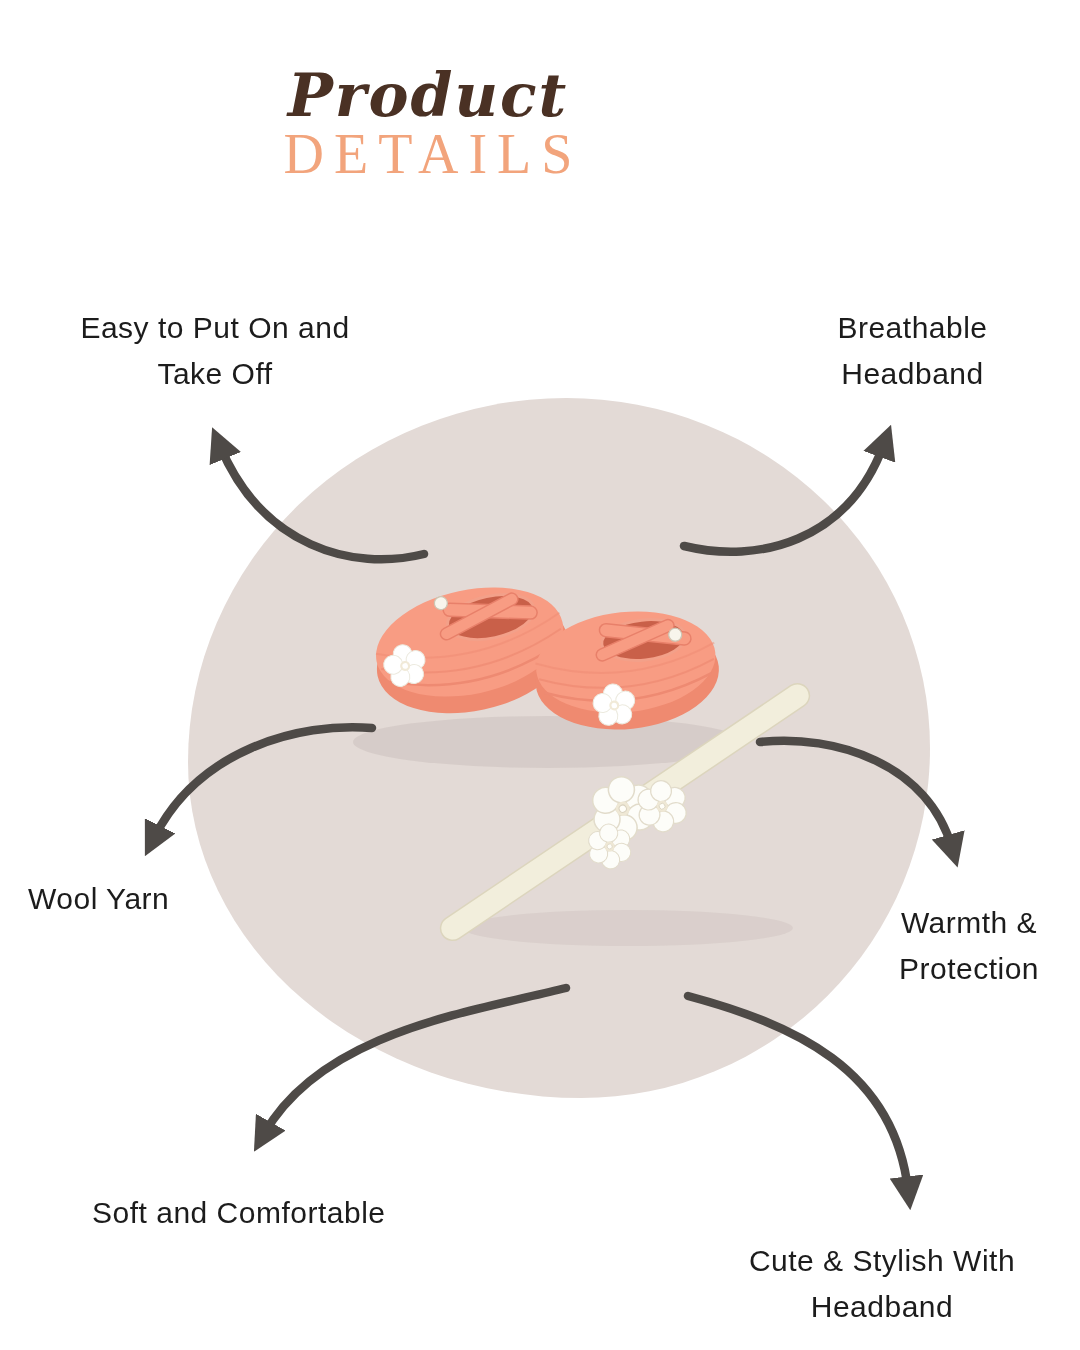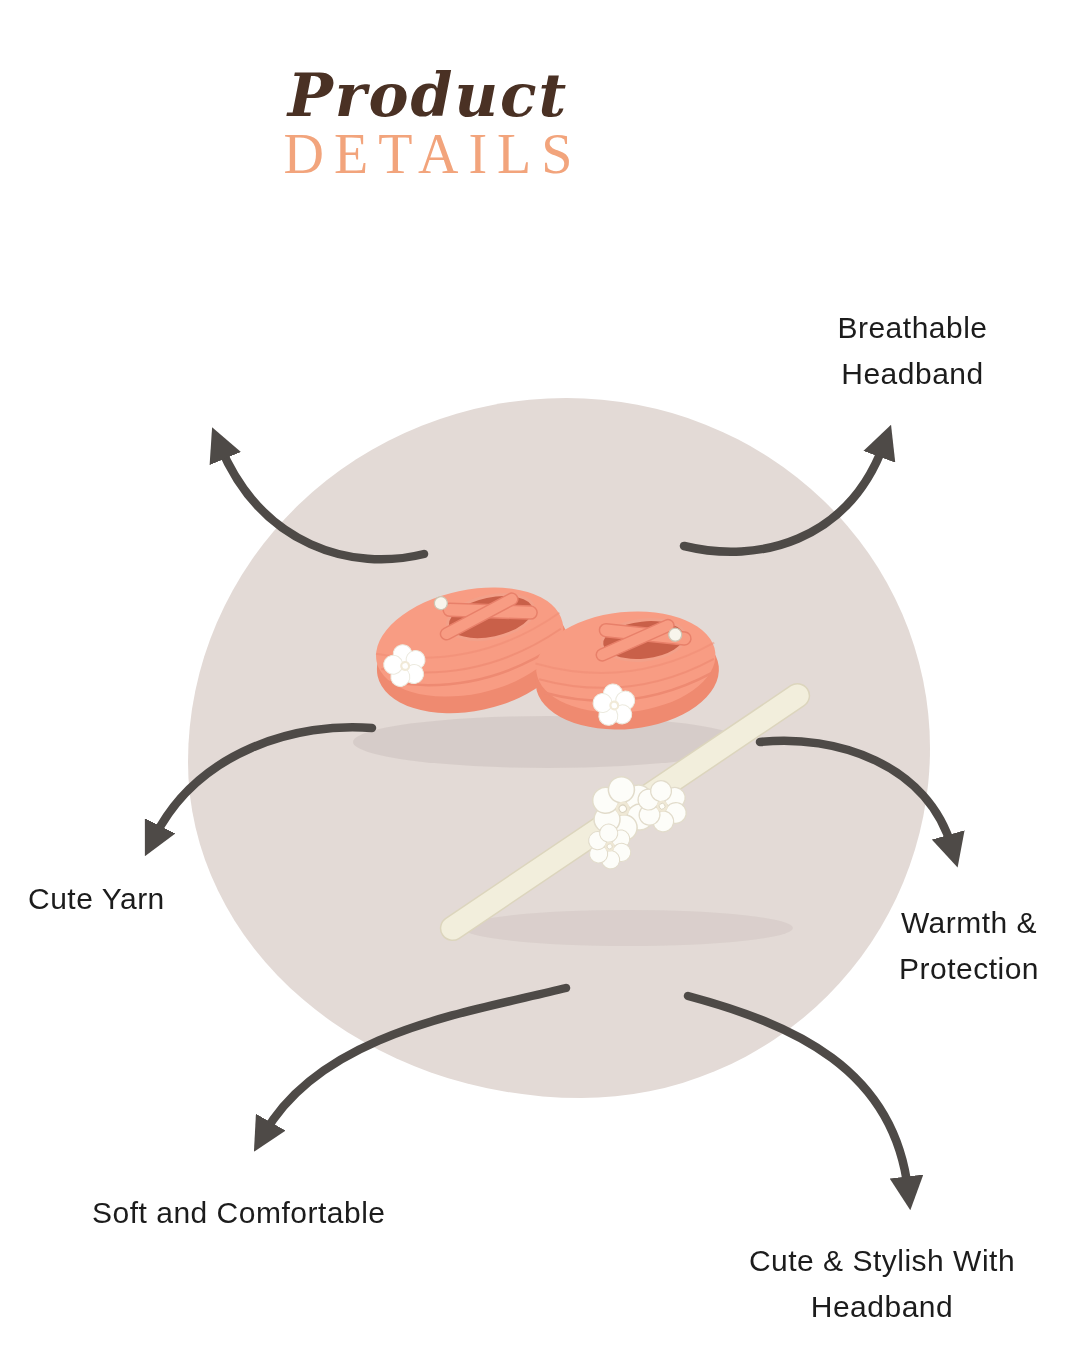--- a/index.html
+++ b/index.html
@@ -180,19 +180,20 @@
         <circle cx="11.4" cy="-3.7" r="9.5" fill="#ffffff" stroke="#eceadf" stroke-width="1"></circle>
         <circle cx="7" cy="9.7" r="9.5" fill="#ffffff" stroke="#eceadf" stroke-width="1"></circle>
         <circle cx="-7" cy="9.7" r="9.5" fill="#ffffff" stroke="#eceadf" stroke-width="1"></circle>
         <circle cx="-11.4" cy="-3.7" r="9.5" fill="#ffffff" stroke="#eceadf" stroke-width="1"></circle>
         <circle r="5" fill="#f1ead8"></circle>
         <circle r="2.8" fill="#ffffff"></circle>
       </g>
     </g>
   </svg>
 
+  <div class="label label-tl">Easy to Put On and Take Off</div>
   <div class="label label-tr">Breathable Headband</div>
-  <div class="label label-ml">Cute Yarn</div>
+  <div class="label label-ml">Wool Yarn</div>
   <div class="label label-mr">Warmth &amp; Protection</div>
   <div class="label label-bl">Soft and Comfortable</div>
   <div class="label label-br">Cute &amp; Stylish With Headband</div>
 
 </div>
 
 </body></html>

